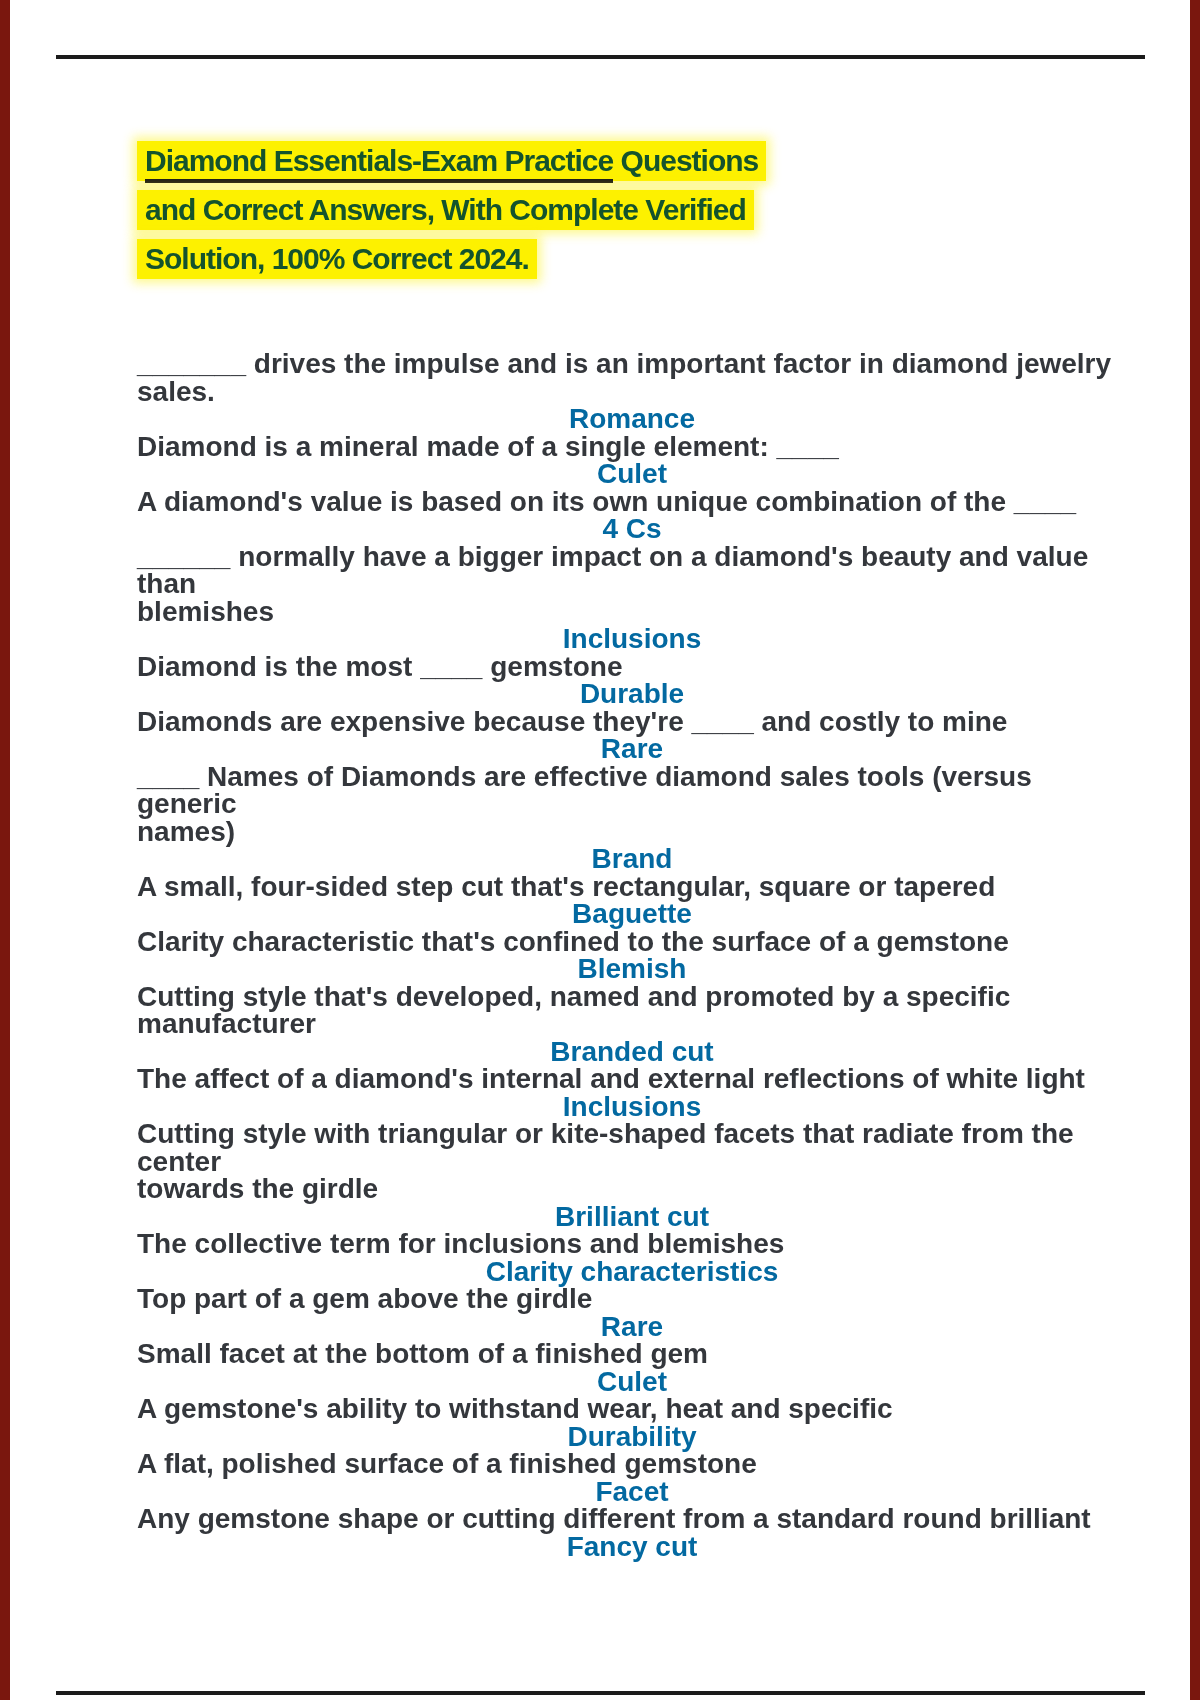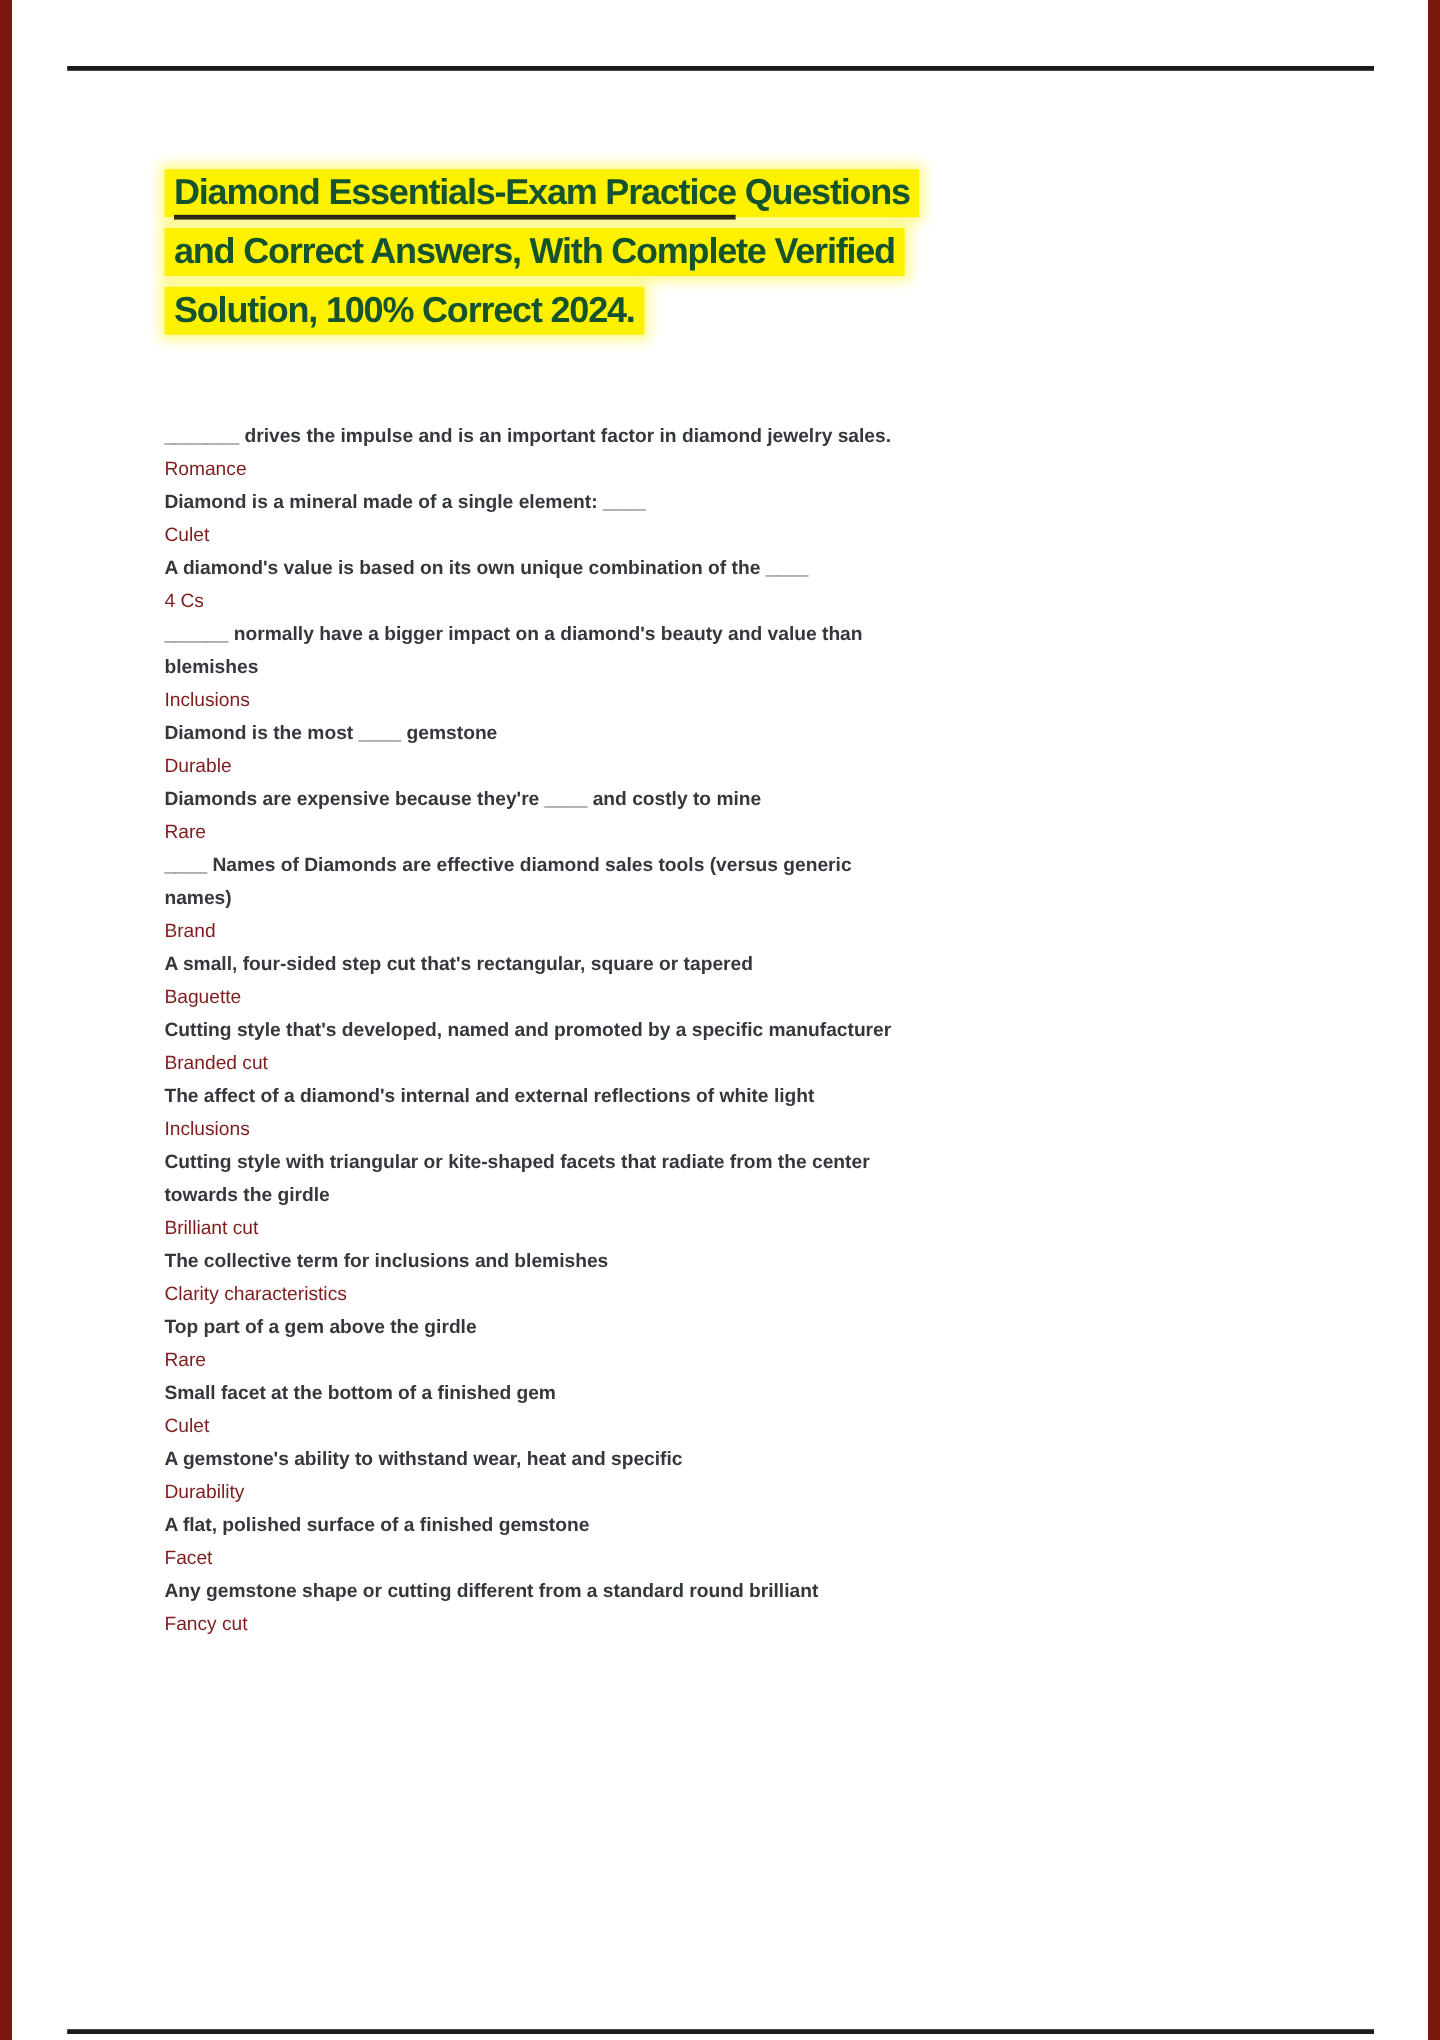--- a/index.html
+++ b/index.html
@@ -32,27 +32,27 @@
     padding:3px 8px 4px 8px;
     box-shadow:0 0 10px 4px rgba(253,241,0,0.45);
     box-decoration-break:clone;
   }
   .title .underlined{
     border-bottom:4px solid #181818;
     padding-bottom:2px;
   }
   .qa-list{
     position:absolute;left:137px;top:350px;width:990px;
-    font-size:16px;line-height:27.5px;color:#44474c;
+    font-size:28px;line-height:27.5px;color:#44474c;
   }
   .question{
     font-weight:bold;color:#34373c;white-space:pre-line;margin:0;
   }
   .answer{
-    font-weight:normal;color:#7f1d1d;margin:0;
+    font-weight:bold;color:#0369a1;margin:0;text-align:center;
   }
 </style>
 </head>
 <body>
 
 <div class="page">
 
   <div class="edge-bar left"></div>
   <div class="edge-bar right"></div>
 
@@ -101,20 +101,24 @@
     <div class="question">____ Names of Diamonds are effective diamond sales tools (versus generic
 names)</div>
     <div class="answer">Brand</div>
   </div>
 
   <div>
     <div class="question">A small, four-sided step cut that's rectangular, square or tapered</div>
     <div class="answer">Baguette</div>
   </div>
 
+  <div>
+    <div class="question">Clarity characteristic that's confined to the surface of a gemstone</div>
+    <div class="answer">Blemish</div>
+  </div>
 
   <div>
     <div class="question">Cutting style that's developed, named and promoted by a specific manufacturer</div>
     <div class="answer">Branded cut</div>
   </div>
 
   <div>
     <div class="question">The affect of a diamond's internal and external reflections of white light</div>
     <div class="answer">Inclusions</div>
   </div>

